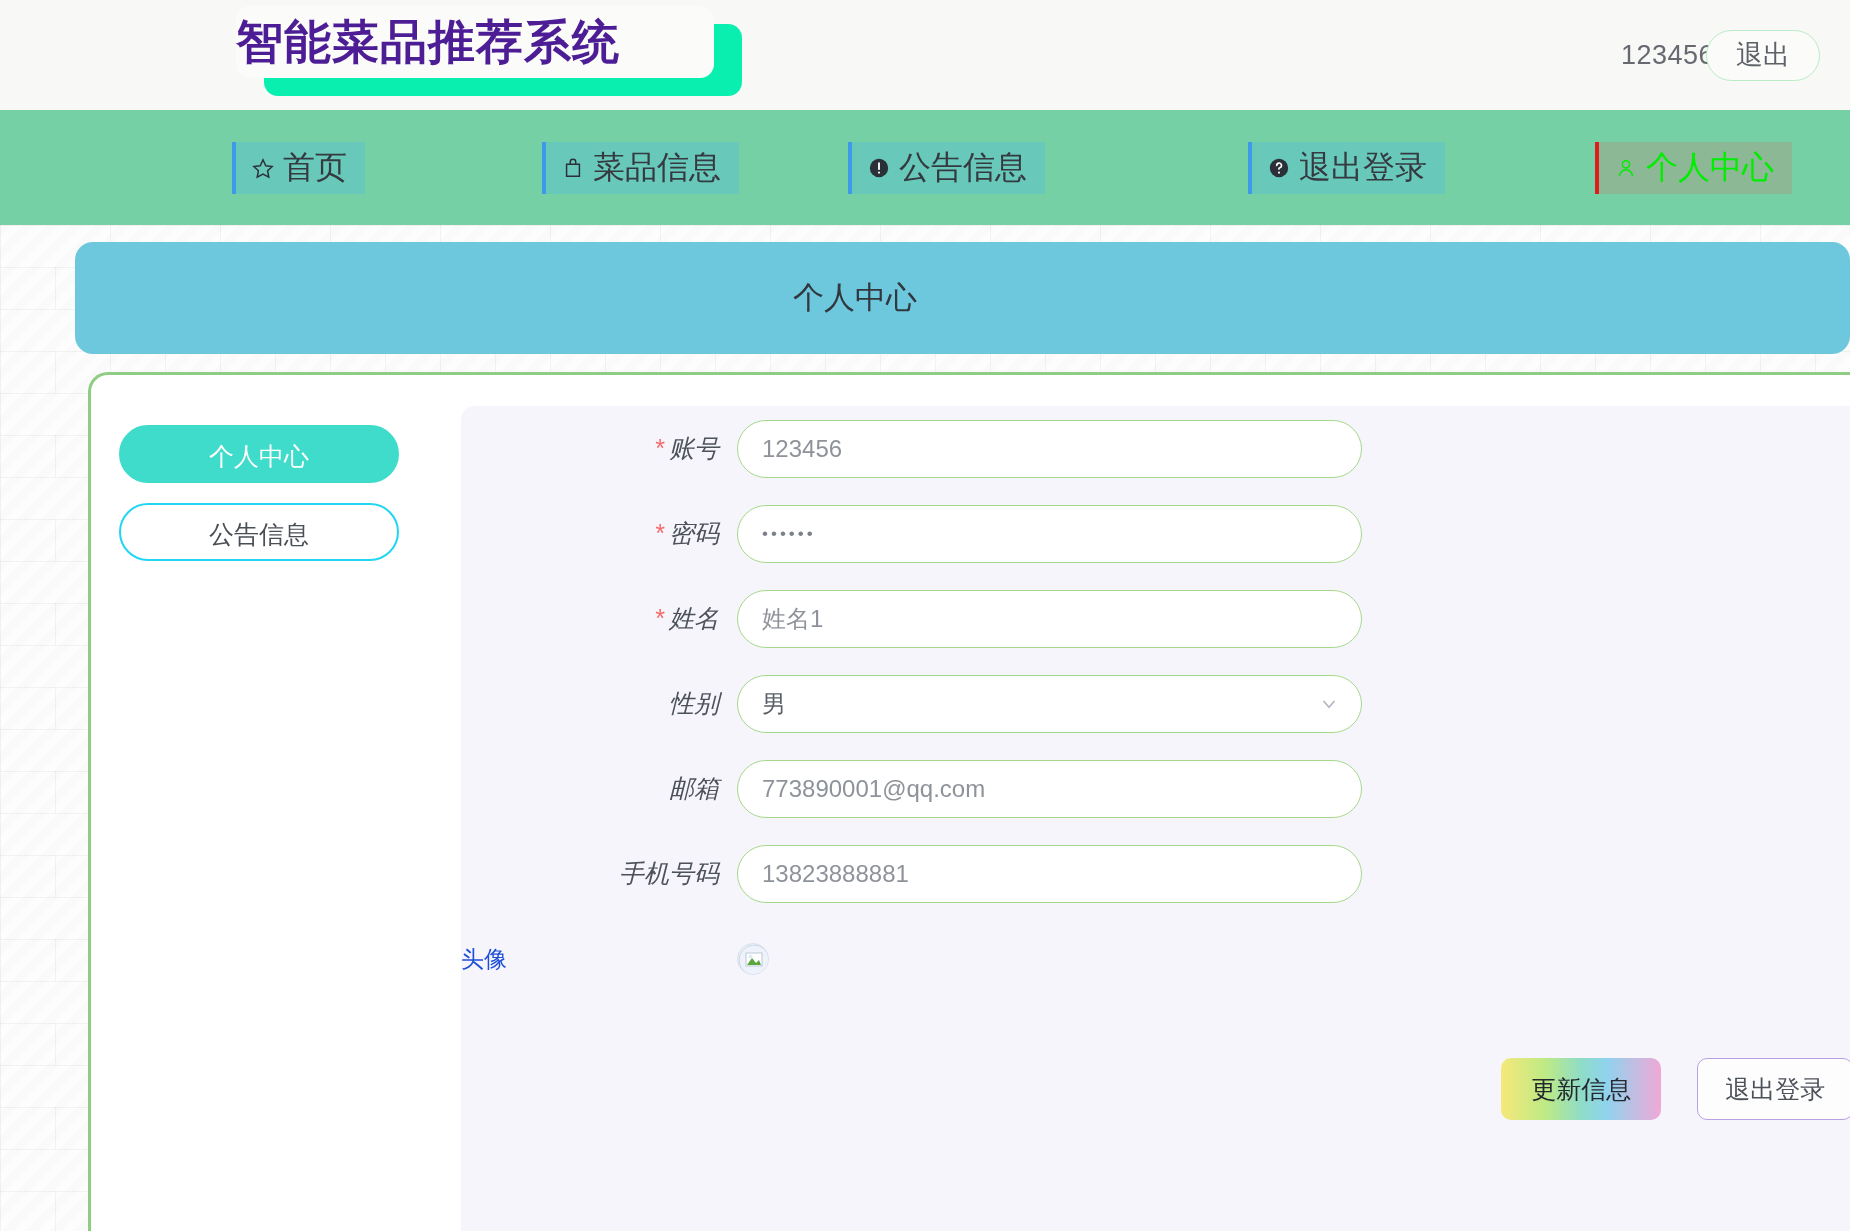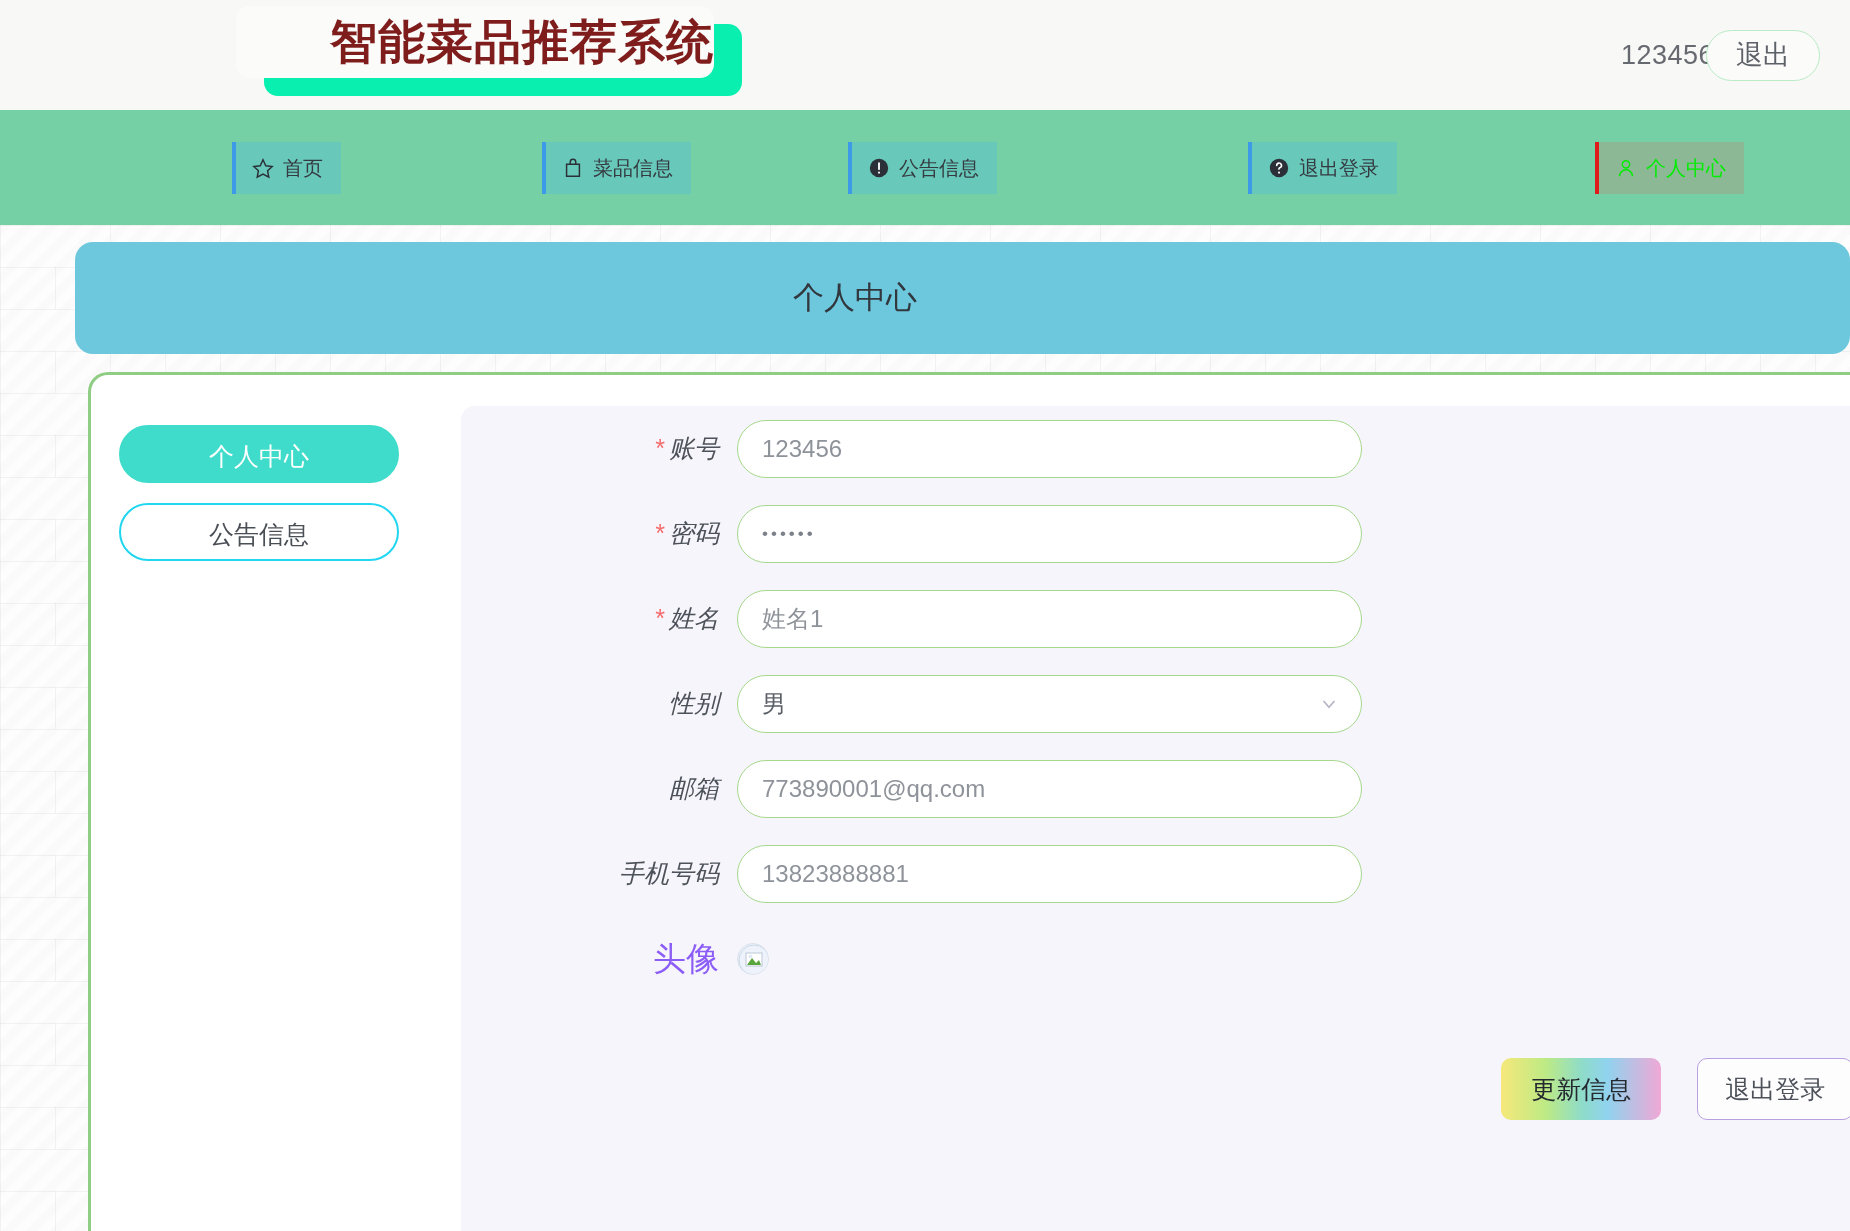--- a/index.html
+++ b/index.html
@@ -39,24 +39,24 @@
     left: 0px; top: 0px;
     width: 478px; height: 72px;
     background: #fbfbf9;
     border-radius: 14px;
   }
   .logo-text {
     position: absolute;
     left: 0; top: 0;
     width: 478px; height: 72px;
     line-height: 72px;
-    text-align: right;
+    text-align: left;
     font-size: 47px;
     font-weight: bold;
-    color: #7f1d1d;
+    color: #4c1d95;
     letter-spacing: 1px;
     white-space: nowrap;
   }
   .header-right {
     position: absolute;
     right: 30px; top: 0;
     height: 110px;
     display: flex;
     align-items: center;
     gap: 0px;
@@ -94,21 +94,21 @@
   .nav-item {
     position: absolute;
     top: 32px;
     height: 52px;
     display: flex;
     align-items: center;
     padding: 0 18px 0 16px;
     background: #68c9bb;
     border-left: 4px solid #3d9ae8;
     color: #353a41;
-    font-size: 20px;
+    font-size: 32px;
     white-space: nowrap;
     cursor: pointer;
   }
   .nav-item .ic { margin-right: 9px; display: inline-flex; align-items: center; }
   .nav-item.active {
     background: #8cb896;
     border-left: 4px solid #e01b1b;
     color: #00ee00;
   }
   .nav-item.active .ic svg { stroke: #00ee00; fill: none; }
@@ -405,21 +405,21 @@
         </div>
         <div class="form-row">
           <div class="lbl"><span>手机号码</span></div>
           <div class="ctrl">
             <span>13823888881</span>
           </div>
         </div>
       </div>
 
     <div class="avatar-row">
-      <div class="lbl" style="width:276px;text-align:right;padding-right:18px;font-size:33px;color:#8b5cf6;">头像</div>
+      <div class="lbl" style="width:276px;text-align:left;padding-right:18px;font-size:23px;color:#1d4ed8;">头像</div>
       <div class="avatar-box">
         <svg width="32" height="32" viewBox="0 0 32 32">
           <circle cx="16" cy="16" r="15" fill="#eef3fb" stroke="#c8d6e5" stroke-width="1"></circle>
           <rect x="8" y="9" width="16" height="13" fill="#ffffff" stroke="#b9c7d6" stroke-width="1"></rect>
           <path d="M9 21 L14 14 L18 19 L21 16 L23 21 Z" fill="#59a63c"></path>
           <circle cx="12.5" cy="12.5" r="2" fill="#dfeaf5"></circle>
         </svg>
       </div>
     </div>
 

